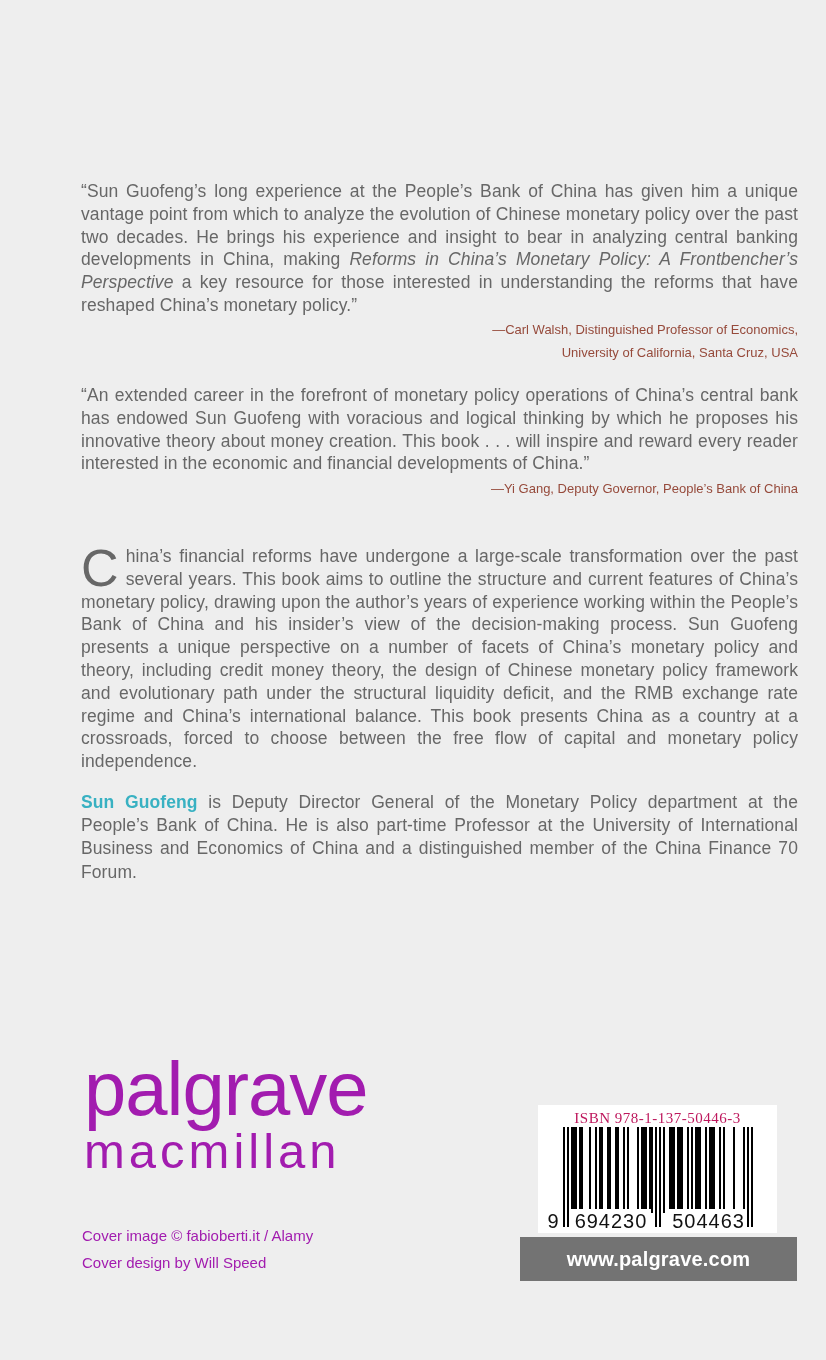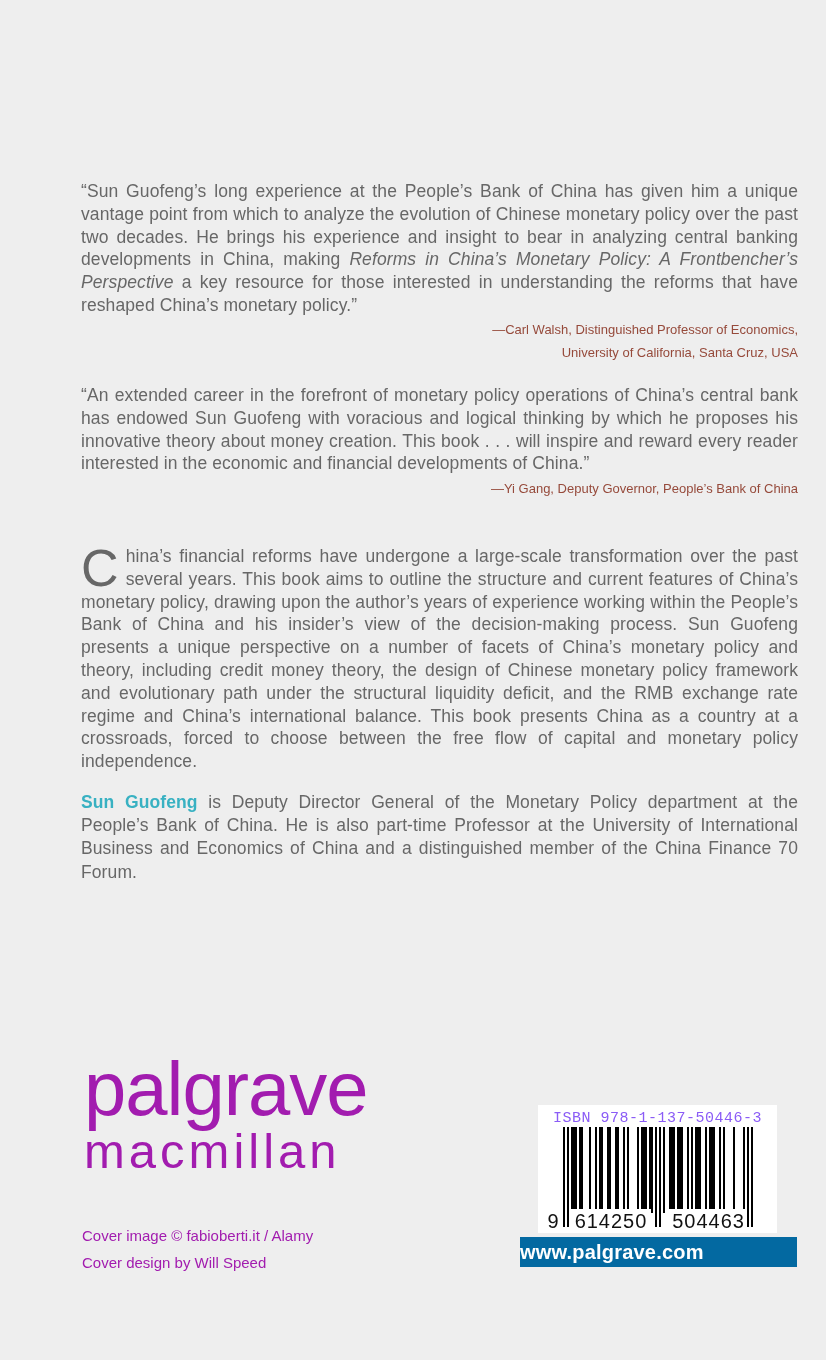--- a/index.html
+++ b/index.html
@@ -46,39 +46,39 @@
   .credits{position:absolute;left:82px;color:#a21caf;font-size:15px;line-height:18px;}
   .credits-1{top:1227px;}
   .credits-2{top:1254px;}
   .barcode-box{
     position:absolute;left:538px;top:1105px;
     width:239px;height:128px;background:#ffffff;
   }
   .isbn-label{
     position:absolute;top:5px;left:0;width:100%;
     text-align:center;
-    font-family:Liberation Mono, monospace;
-    font-size:15px;color:#8b5cf6;letter-spacing:0.5px;
+    font-family:Liberation Serif, serif;
+    font-size:15px;color:#be185d;letter-spacing:0.5px;
     white-space:nowrap;
   }
   .bars{position:absolute;left:25px;top:22px;width:190px;height:100px;}
   .digit{
     position:absolute;top:104px;height:24px;
     background:#ffffff;color:#111111;
     font-size:20px;line-height:24px;text-align:center;
     font-family:"Liberation Sans", sans-serif;
   }
   .digit-1{left:6px;width:18px;}
   .digit-2{left:33px;width:80px;letter-spacing:1px;}
   .digit-3{left:127px;width:80px;letter-spacing:1px;text-align:right;}
   .website-bar{
     position:absolute;left:520px;top:1237px;
-    width:277px;height:30px;
-    background:#0369a1;
-    display:flex;align-items:center;
+    width:277px;height:44px;
+    background:#737373;
+    display:flex;align-items:center;justify-content:center;
   }
   .website-bar span{
     color:#ffffff;font-size:20px;font-weight:bold;letter-spacing:0.2px;
   }
 </style>
 </head>
 <body>
 
 <div class="cover">
 
@@ -149,21 +149,21 @@
         <rect x="74" y="0" width="1" height="86" fill="#000"></rect>
         <rect x="75" y="0" width="1" height="86" fill="#000"></rect>
         <rect x="78" y="0" width="1" height="86" fill="#000"></rect>
         <rect x="80" y="0" width="1" height="86" fill="#000"></rect>
         <rect x="85" y="0" width="1" height="86" fill="#000"></rect>
         <rect x="90" y="0" width="1" height="86" fill="#000"></rect>
         <rect x="92" y="0" width="1" height="100" fill="#000"></rect>
         <rect x="94" y="0" width="1" height="100" fill="#000"></rect>
       </svg>
     <div class="digit digit-1">9</div>
-    <div class="digit digit-2">614250</div>
+    <div class="digit digit-2">694230</div>
     <div class="digit digit-3">504463</div>
   </div>
 
   <div class="website-bar">
     <span>www.palgrave.com</span>
   </div>
 
   <div class="credits credits-1">Cover image © fabioberti.it / Alamy</div>
   <div class="credits credits-2">Cover design by Will Speed</div>
 

